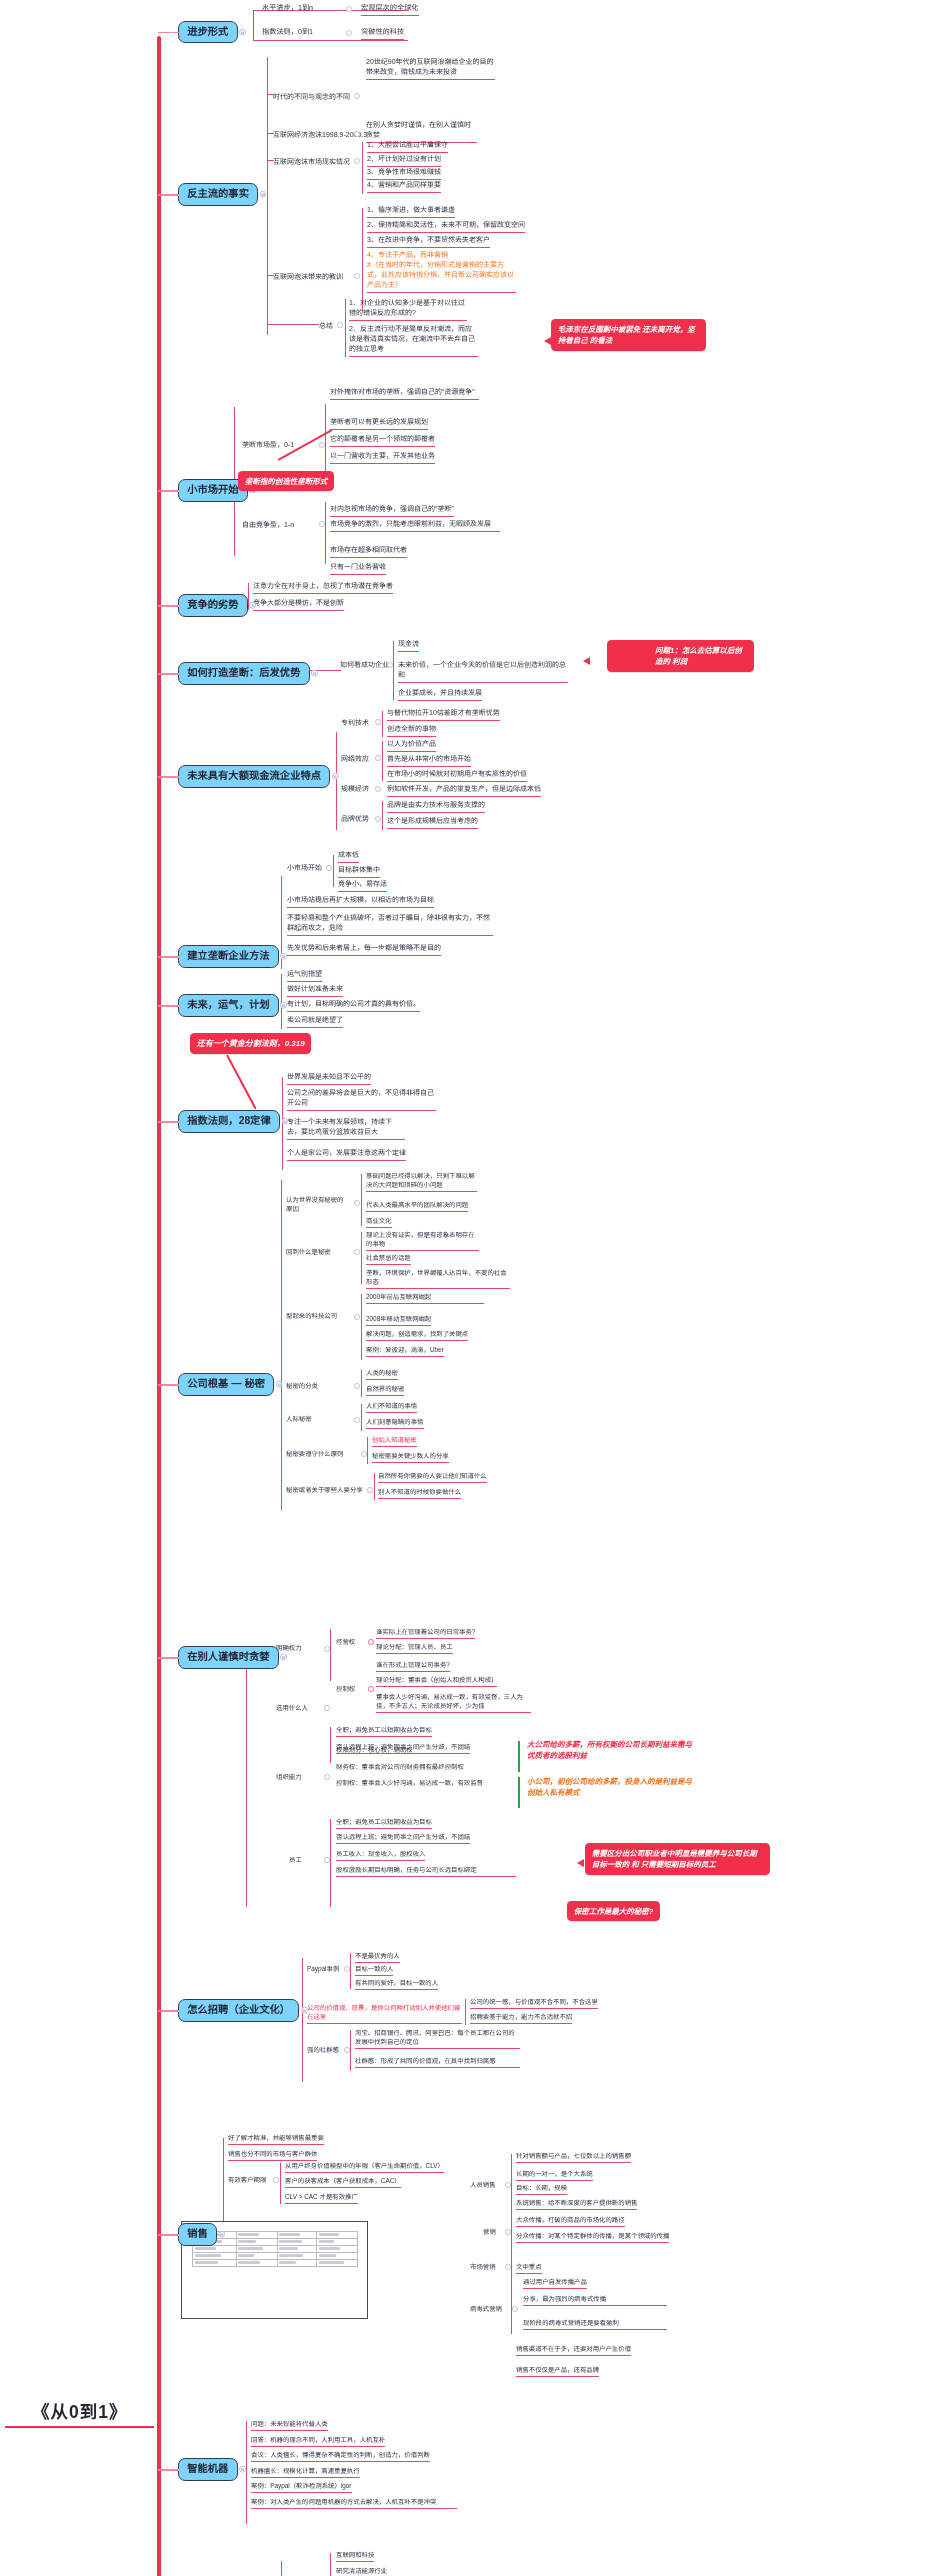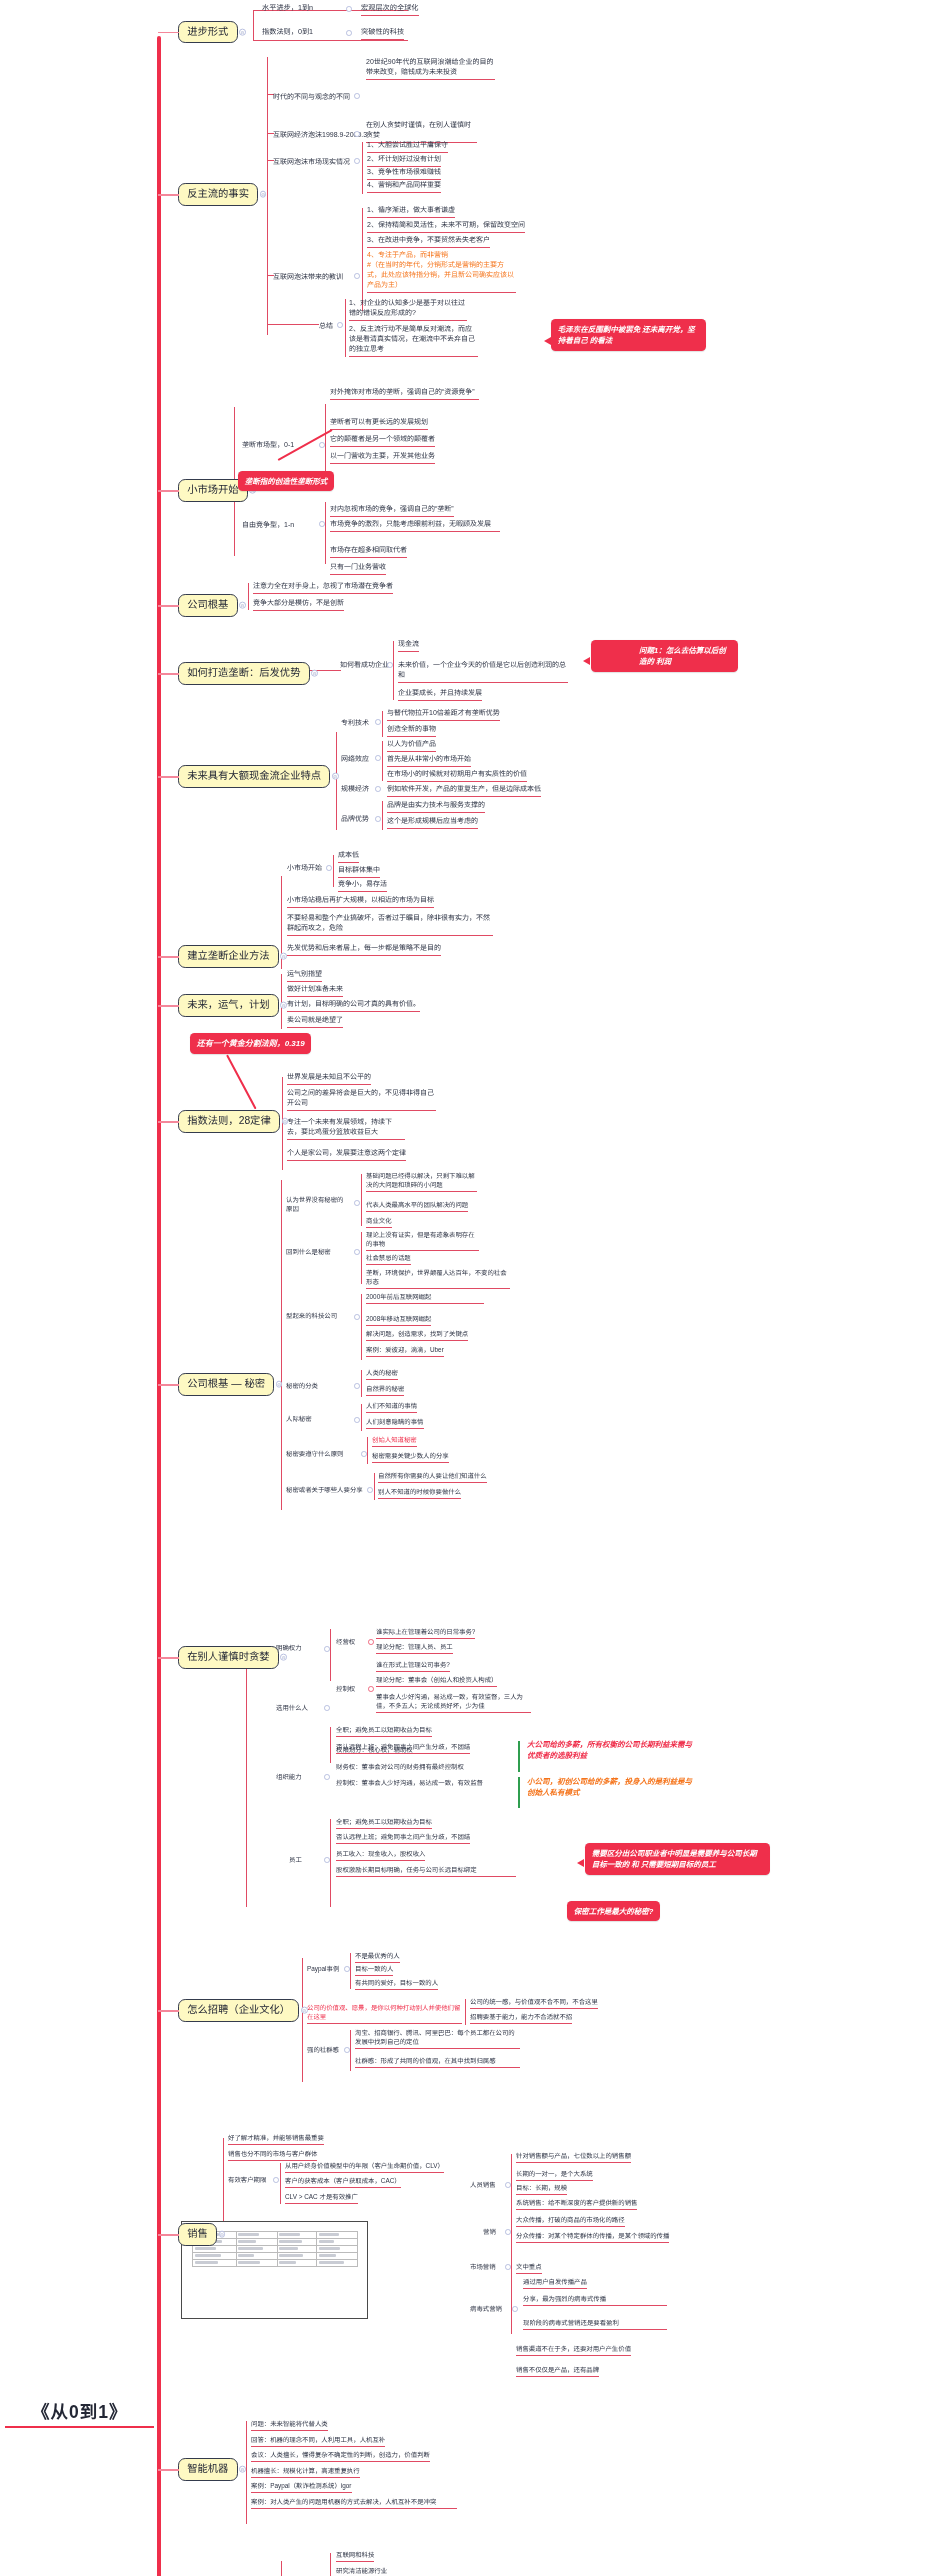--- a/index.html
+++ b/index.html
@@ -33,23 +33,23 @@
     color:#232735;
     padding-bottom:3.1px;
     border-bottom:2.1px solid #ef2f4b;
   }
 
   
   .bbox{
     position:absolute;
     border:1.5px solid #343b4d;
     border-radius:7.2px;
-    background:#fef9c3;
+    background:#7dd3fc;
     color:#232735;
-    font-weight:normal;
+    font-weight:bold;
     font-size:10.3px;
     padding:4.1px 8.2px;
     white-space:nowrap;
     line-height:1.2;
     z-index:6;
   }
   .bbox::before{ 
     content:"";
     position:absolute;
     left:-20.6px; top:50%;
@@ -229,41 +229,41 @@
 
 <div class="n" style="left:242px; top:520px;">自由竞争型，1-n</div>
 <div class="dot" style="left:319px; top:521px;"></div>
 <div class="rail v" style="left:325px; top:502px; height:62px;"></div>
 <div class="n u" style="left:330px; top:504px;">对内忽视市场的竞争，强调自己的“垄断”</div>
 <div class="n u" style="left:330px; top:519px; width:170px;">市场竞争的激烈，只能考虑眼前利益，无暇顾及发展</div>
 <div class="n u" style="left:330px; top:545px;">市场存在超多相同取代者</div>
 <div class="n u" style="left:330px; top:562px;">只有一门业务营收</div>
 
 <div class="bbox" style="left:178px; top:594px;">
-  <span>公司根基</span>
+  <span>竞争的劣势</span>
   <span class="knob">⊖</span>
 </div>
 <div class="rail v" style="left:248px; top:583px; height:27px;"></div>
 <div class="n u" style="left:253px; top:581px;">注意力全在对手身上，忽视了市场潜在竞争者</div>
 <div class="n u" style="left:253px; top:598px;">竞争大部分是模仿，不是创新</div>
 
 <div class="bbox" style="left:178px; top:662px;">
   <span>如何打造垄断：后发优势</span>
   <span class="knob">⊖</span>
 </div>
 <div class="n" style="left:340px; top:660px;">如何看成功企业</div>
 <div class="dot" style="left:387px; top:662px;"></div>
 <div class="rail h" style="left:309px; top:670px; width:32px;"></div>
 <div class="rail v" style="left:393px; top:641px; height:59px;"></div>
 <div class="n u" style="left:398px; top:639px;">现金流</div>
 <div class="n u" style="left:398px; top:660px; width:170px;">未来价值，一个企业今天的价值是它以后创造利润的总和</div>
 <div class="n u" style="left:398px; top:688px;">企业要成长，并且持续发展</div>
 
 <div class="tail l" style="left:583px; top:657px;"></div>
-<div class="callout" style="left:591px; top:640px; width:147px;padding-left:48px;">问题1：怎么去估算以后创造的
+<div class="callout" style="left:607px; top:640px; width:147px;padding-left:48px;">问题1：怎么去估算以后创造的
 利润</div>
 
 <div class="bbox" style="left:178px; top:765px;">
   <span>未来具有大额现金流企业特点</span>
   <span class="knob">⊖</span>
 </div>
 <div class="rail v" style="left:336px; top:732px; height:98px;"></div>
 
 <div class="n" style="left:341px; top:718px;">专利技术</div>
 <div class="dot" style="left:375px; top:719px;"></div>

